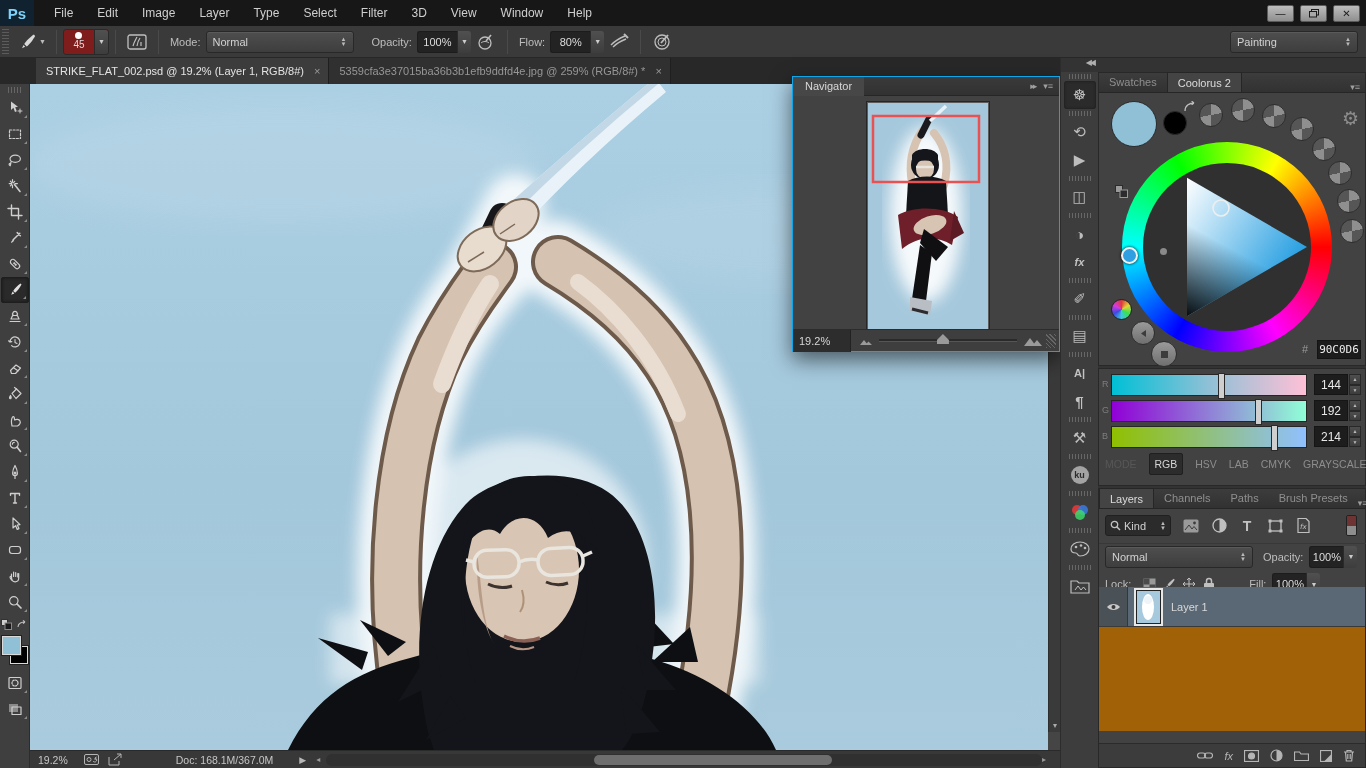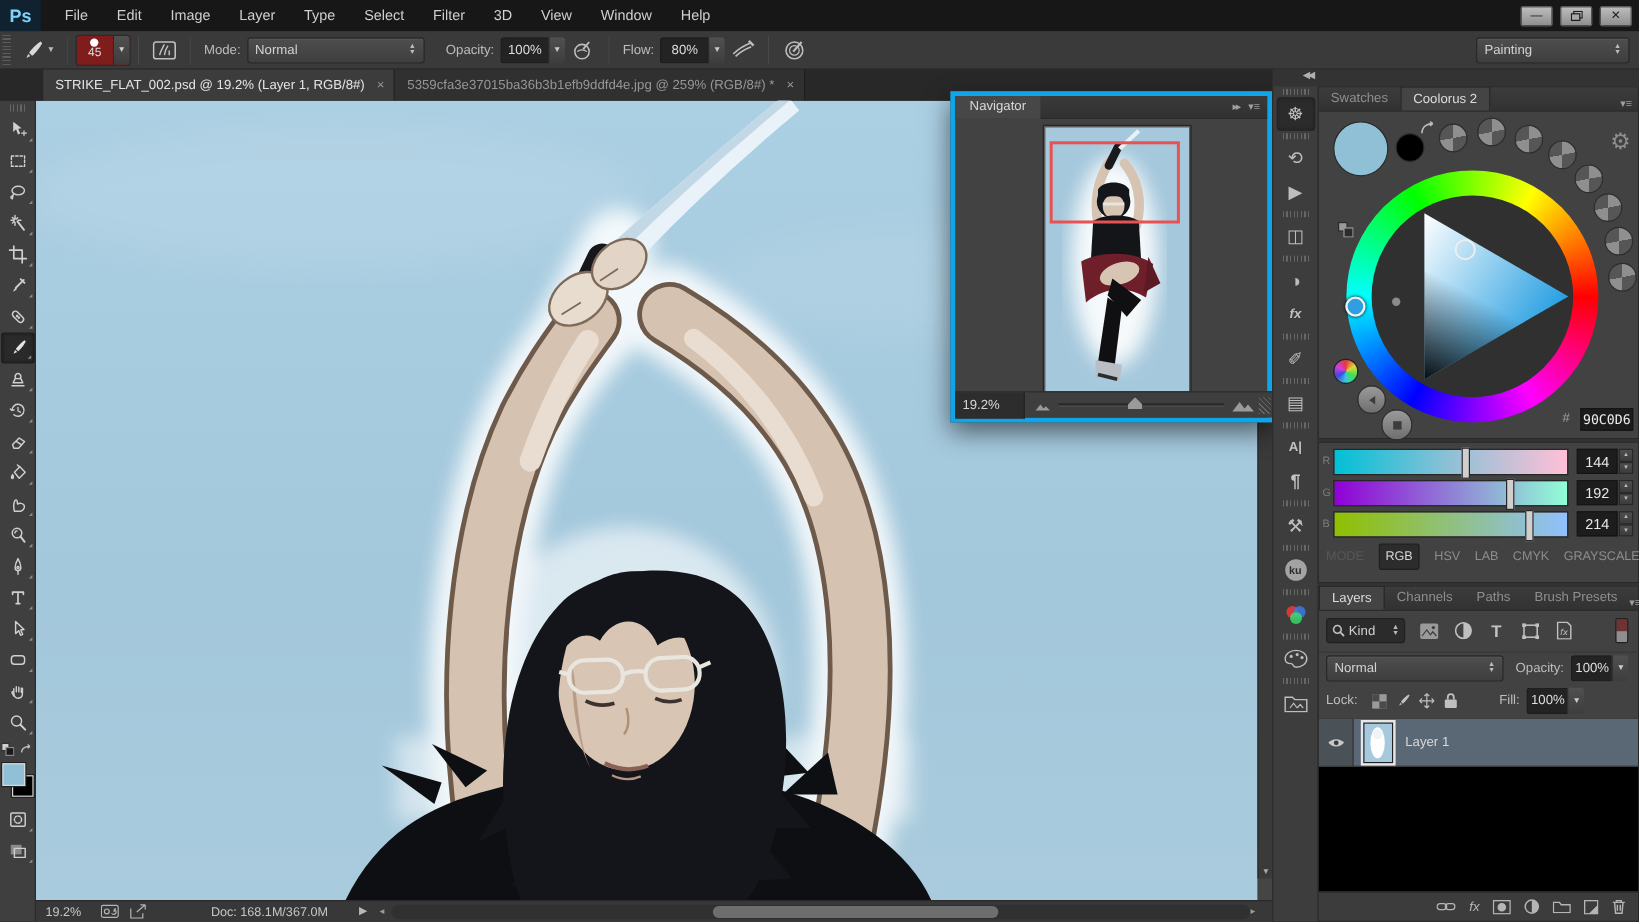--- a/index.html
+++ b/index.html
@@ -70,21 +70,21 @@
   .vthumb { position:absolute; left:2px; top:4px; width:8px; height:150px; background:#6b6b6b; border-radius:4px; }
   .varrow { position:absolute; left:0; bottom:2px; width:12px; text-align:center; font-size:8px; color:#aaa; }
   .statusbar { position:absolute; left:0; bottom:0; width:1030px; height:18px; background:#383838; border-top:1px solid #2a2a2a;
     display:flex; align-items:center; font-size:10.5px; color:#c6c6c6; }
   .hs-track { position:absolute; left:296px; top:3px; width:716px; height:12px; background:#303030; border-radius:6px; }
   .hs-thumb { position:absolute; left:268px; top:1px; width:238px; height:10px; background:#6e6e6e; border-radius:5px; }
   .hs-arrow { font-size:8px; color:#9a9a9a; }
 
   
   .navigator { position:absolute; left:762px; top:-8px; width:268px; height:276px; background:#424242;
-    border:4px solid #0ea5e9; box-shadow:0 8px 20px rgba(0,0,0,.55); }
+    border:1px solid #0ea5e9; box-shadow:0 8px 20px rgba(0,0,0,.55); }
   .nav-head { height:19px; background:linear-gradient(#3a3a3a,#313131); border-bottom:1px solid #262626; display:flex; align-items:center; }
   .nav-tab { height:19px; background:#474747; color:#d8d8d8; padding:0 12px; display:flex; align-items:center; font-size:11px; }
   .nav-icons { margin-left:auto; display:flex; gap:8px; padding-right:6px; color:#9f9f9f; font-size:9px; }
   .nav-body { position:relative; height:233px; }
   .nav-thumb { position:absolute; left:74px; top:6px; width:122px; height:228px; border:1px solid #5c5c5c; outline:1px solid #262626; }
   .nav-foot { position:absolute; left:0; bottom:0; width:266px; height:22px; background:#3e3e3e; border-top:1px solid #2c2c2c;
     display:flex; align-items:center; }
   .nav-zoom { width:58px; height:22px; background:#2d2d2d; border-right:1px solid #222; color:#d6d6d6;
     display:flex; align-items:center; padding-left:6px; font-size:11px; }
   .nav-track { flex:1; height:3px; background:#2a2a2a; border-bottom:1px solid #555; margin:0 6px; position:relative; }
@@ -147,21 +147,21 @@
   
   .ly-body { position:relative; height:258px; }
   .kindbox { position:absolute; left:6px; top:6px; width:66px; height:21px; background:#2b2b2b; border:1px solid #202020;
     border-radius:3px; display:flex; align-items:center; padding:0 4px; color:#d0d0d0; gap:3px; }
   .ly-ficon { position:absolute; top:6px; width:24px; height:21px; display:flex; align-items:center; justify-content:center; color:#c2c2c2; }
   .ly-toggle { position:absolute; right:8px; top:6px; width:11px; height:21px; border:1px solid #222; border-radius:2px; overflow:hidden; }
   .ly-toggle .t1 { height:50%; background:#6e3434; } .ly-toggle .t2 { height:50%; background:#8e8e8e; }
   .row2 { position:absolute; left:0; top:34px; width:268px; height:26px; border-top:1px solid #383838; display:flex; align-items:center; padding:0 6px; }
   .row3 { position:absolute; left:0; top:62px; width:268px; height:26px; display:flex; align-items:center; padding:0 6px; }
   .ly-lock-ic { width:20px; height:18px; display:flex; align-items:center; justify-content:center; }
-  .layerlist { position:absolute; left:0; top:90px; width:266px; height:144px; background:#000000; }
+  .layerlist { position:absolute; left:0; top:78px; width:266px; height:144px; background:#a16207; }
   .lrow { position:relative; width:266px; height:40px; border-bottom:1px solid #393939; display:flex; align-items:center; }
   .lrow.sel { background:#5a6876; }
   .eyecell { width:29px; height:40px; border-right:1px solid #363636; display:flex; align-items:center; justify-content:center; background:rgba(62,62,62,.55); }
   .lthumb { width:25px; height:34px; margin:0 10px 0 8px; border:1px solid #222; }
   .lrow.sel .lthumb { outline:2px solid #e8e8e8; }
   .lname { font-size:11px; color:#d8d8d8; }
   .ly-foot { position:absolute; left:0; bottom:0; width:266px; height:24px; background:#3c3c3c; border-top:1px solid #2b2b2b;
     display:flex; align-items:center; justify-content:flex-end; gap:11px; padding-right:10px; color:#b5b5b5; }
   .ly-foot svg { stroke:#b5b5b5; fill:none; stroke-width:1.2; }
   .fx-txt { font-size:11px; font-style:italic; color:#b5b5b5; }

